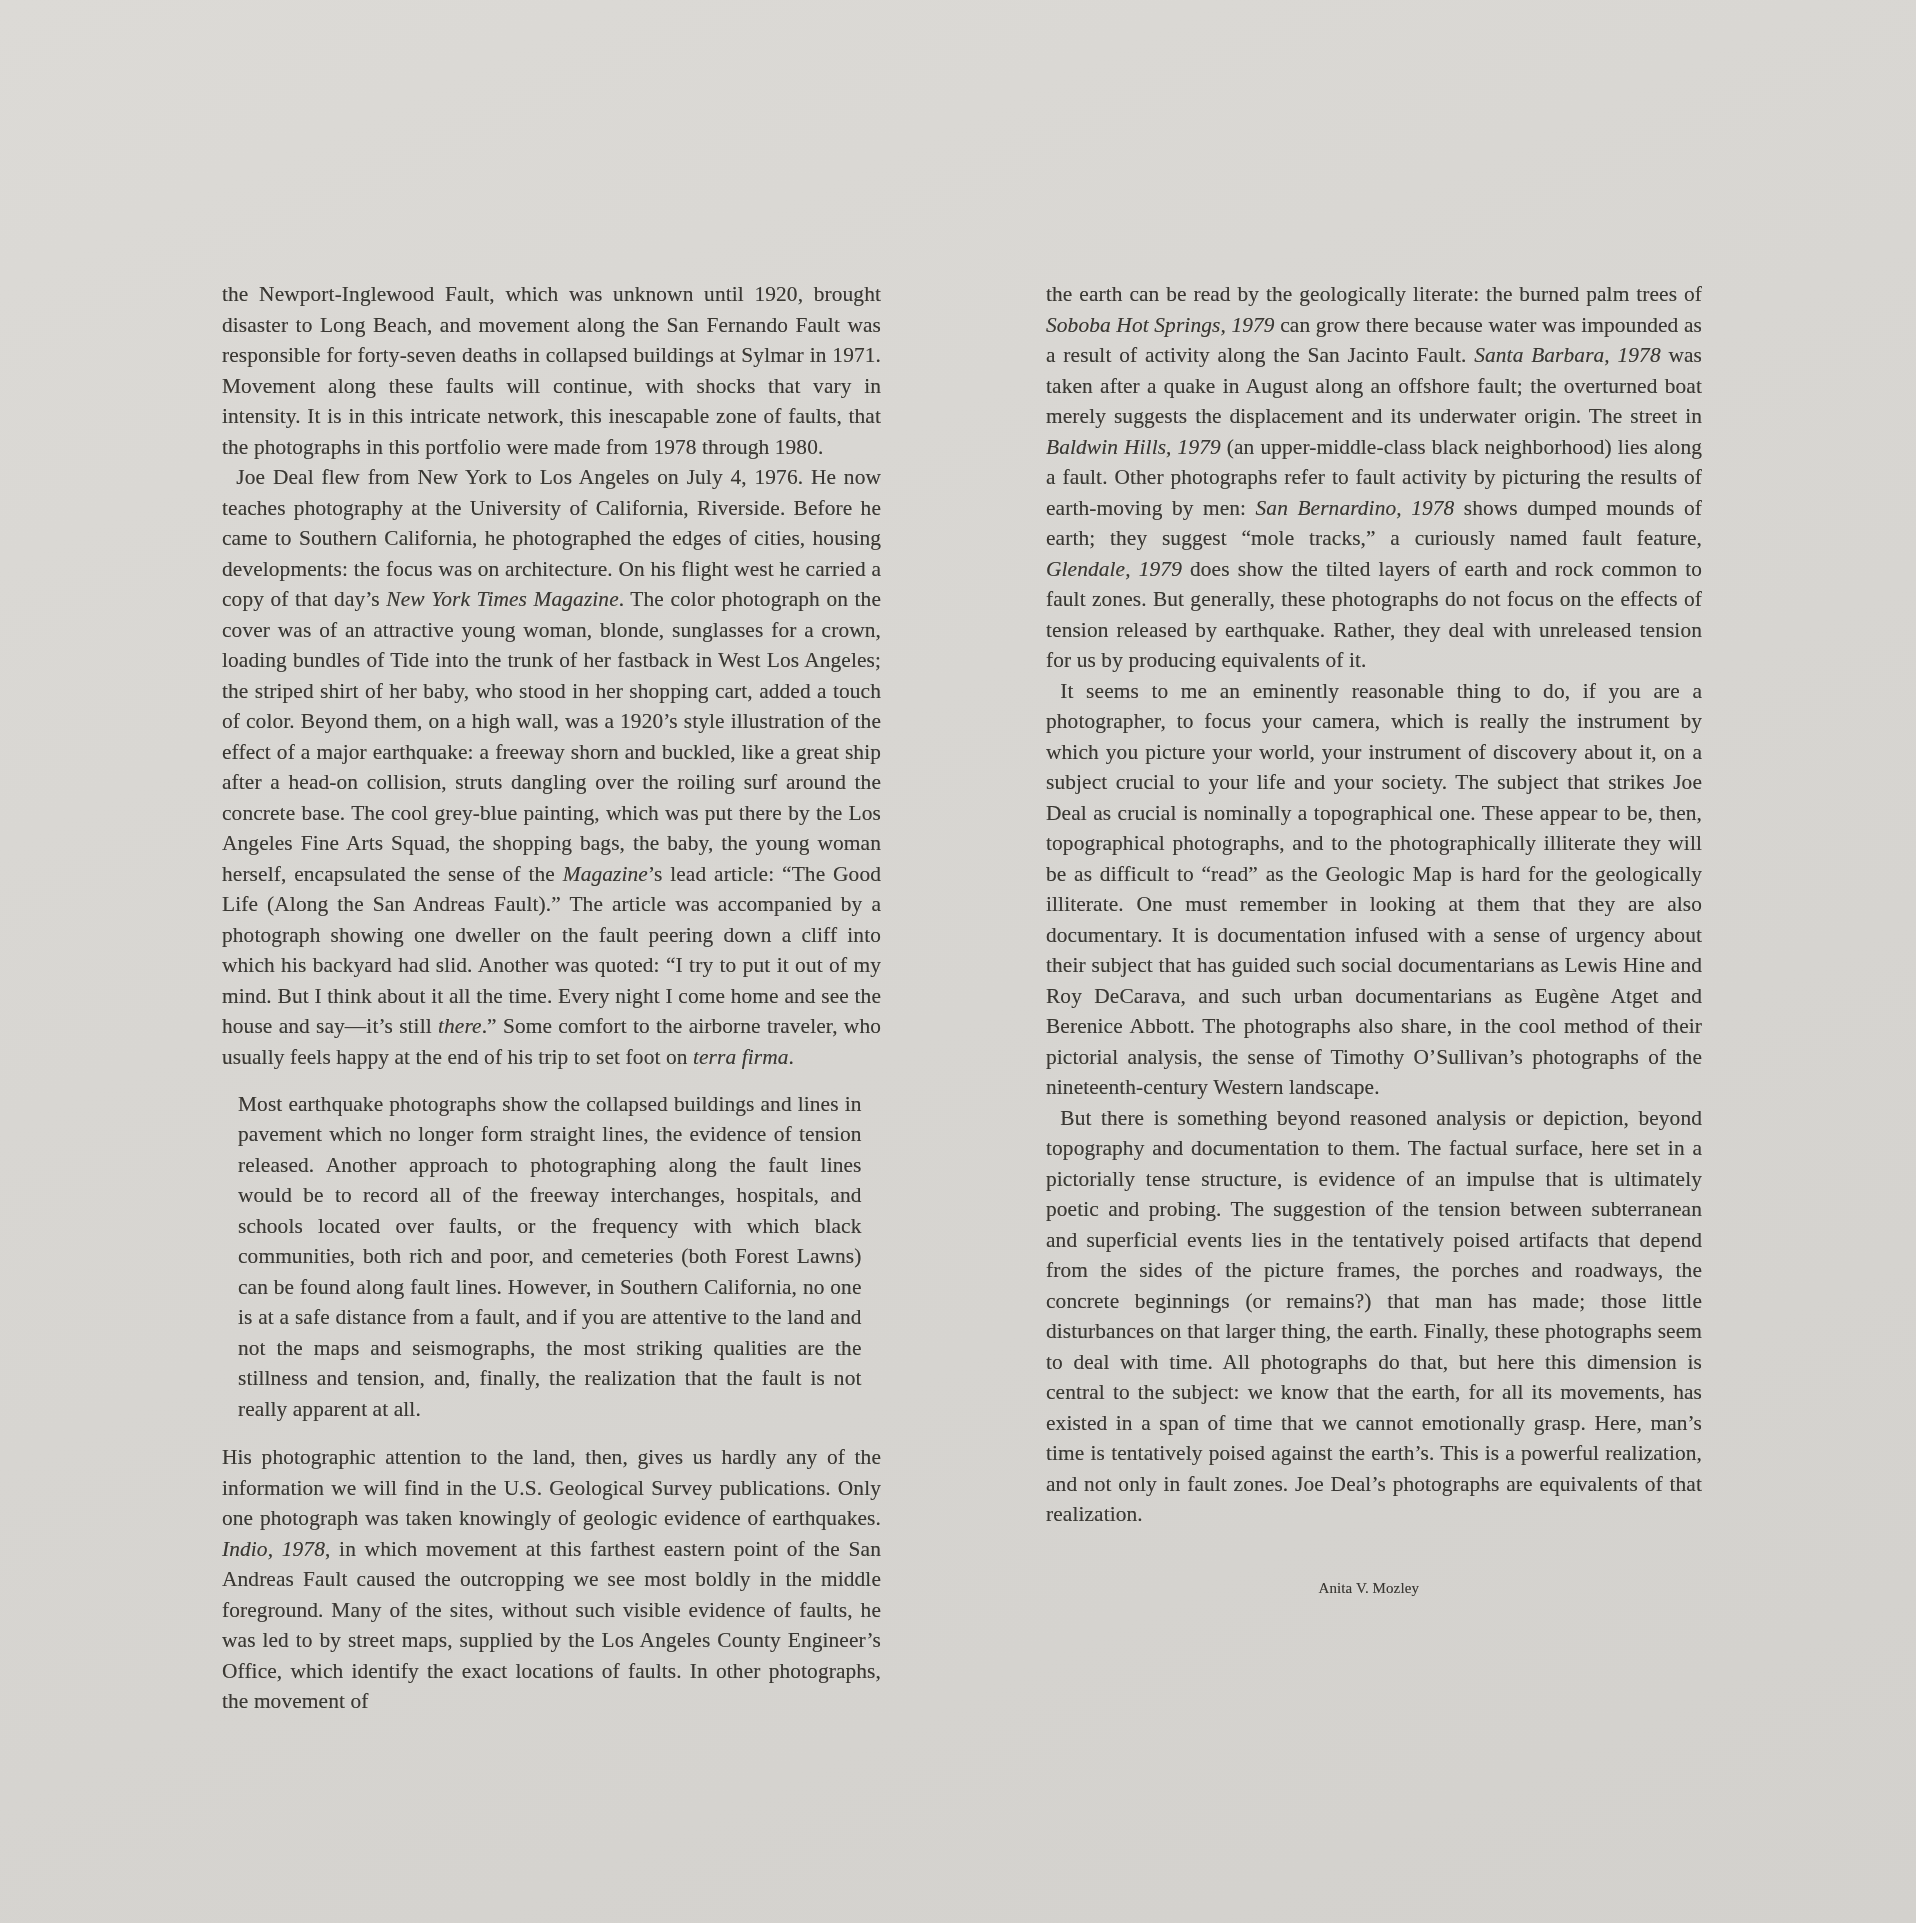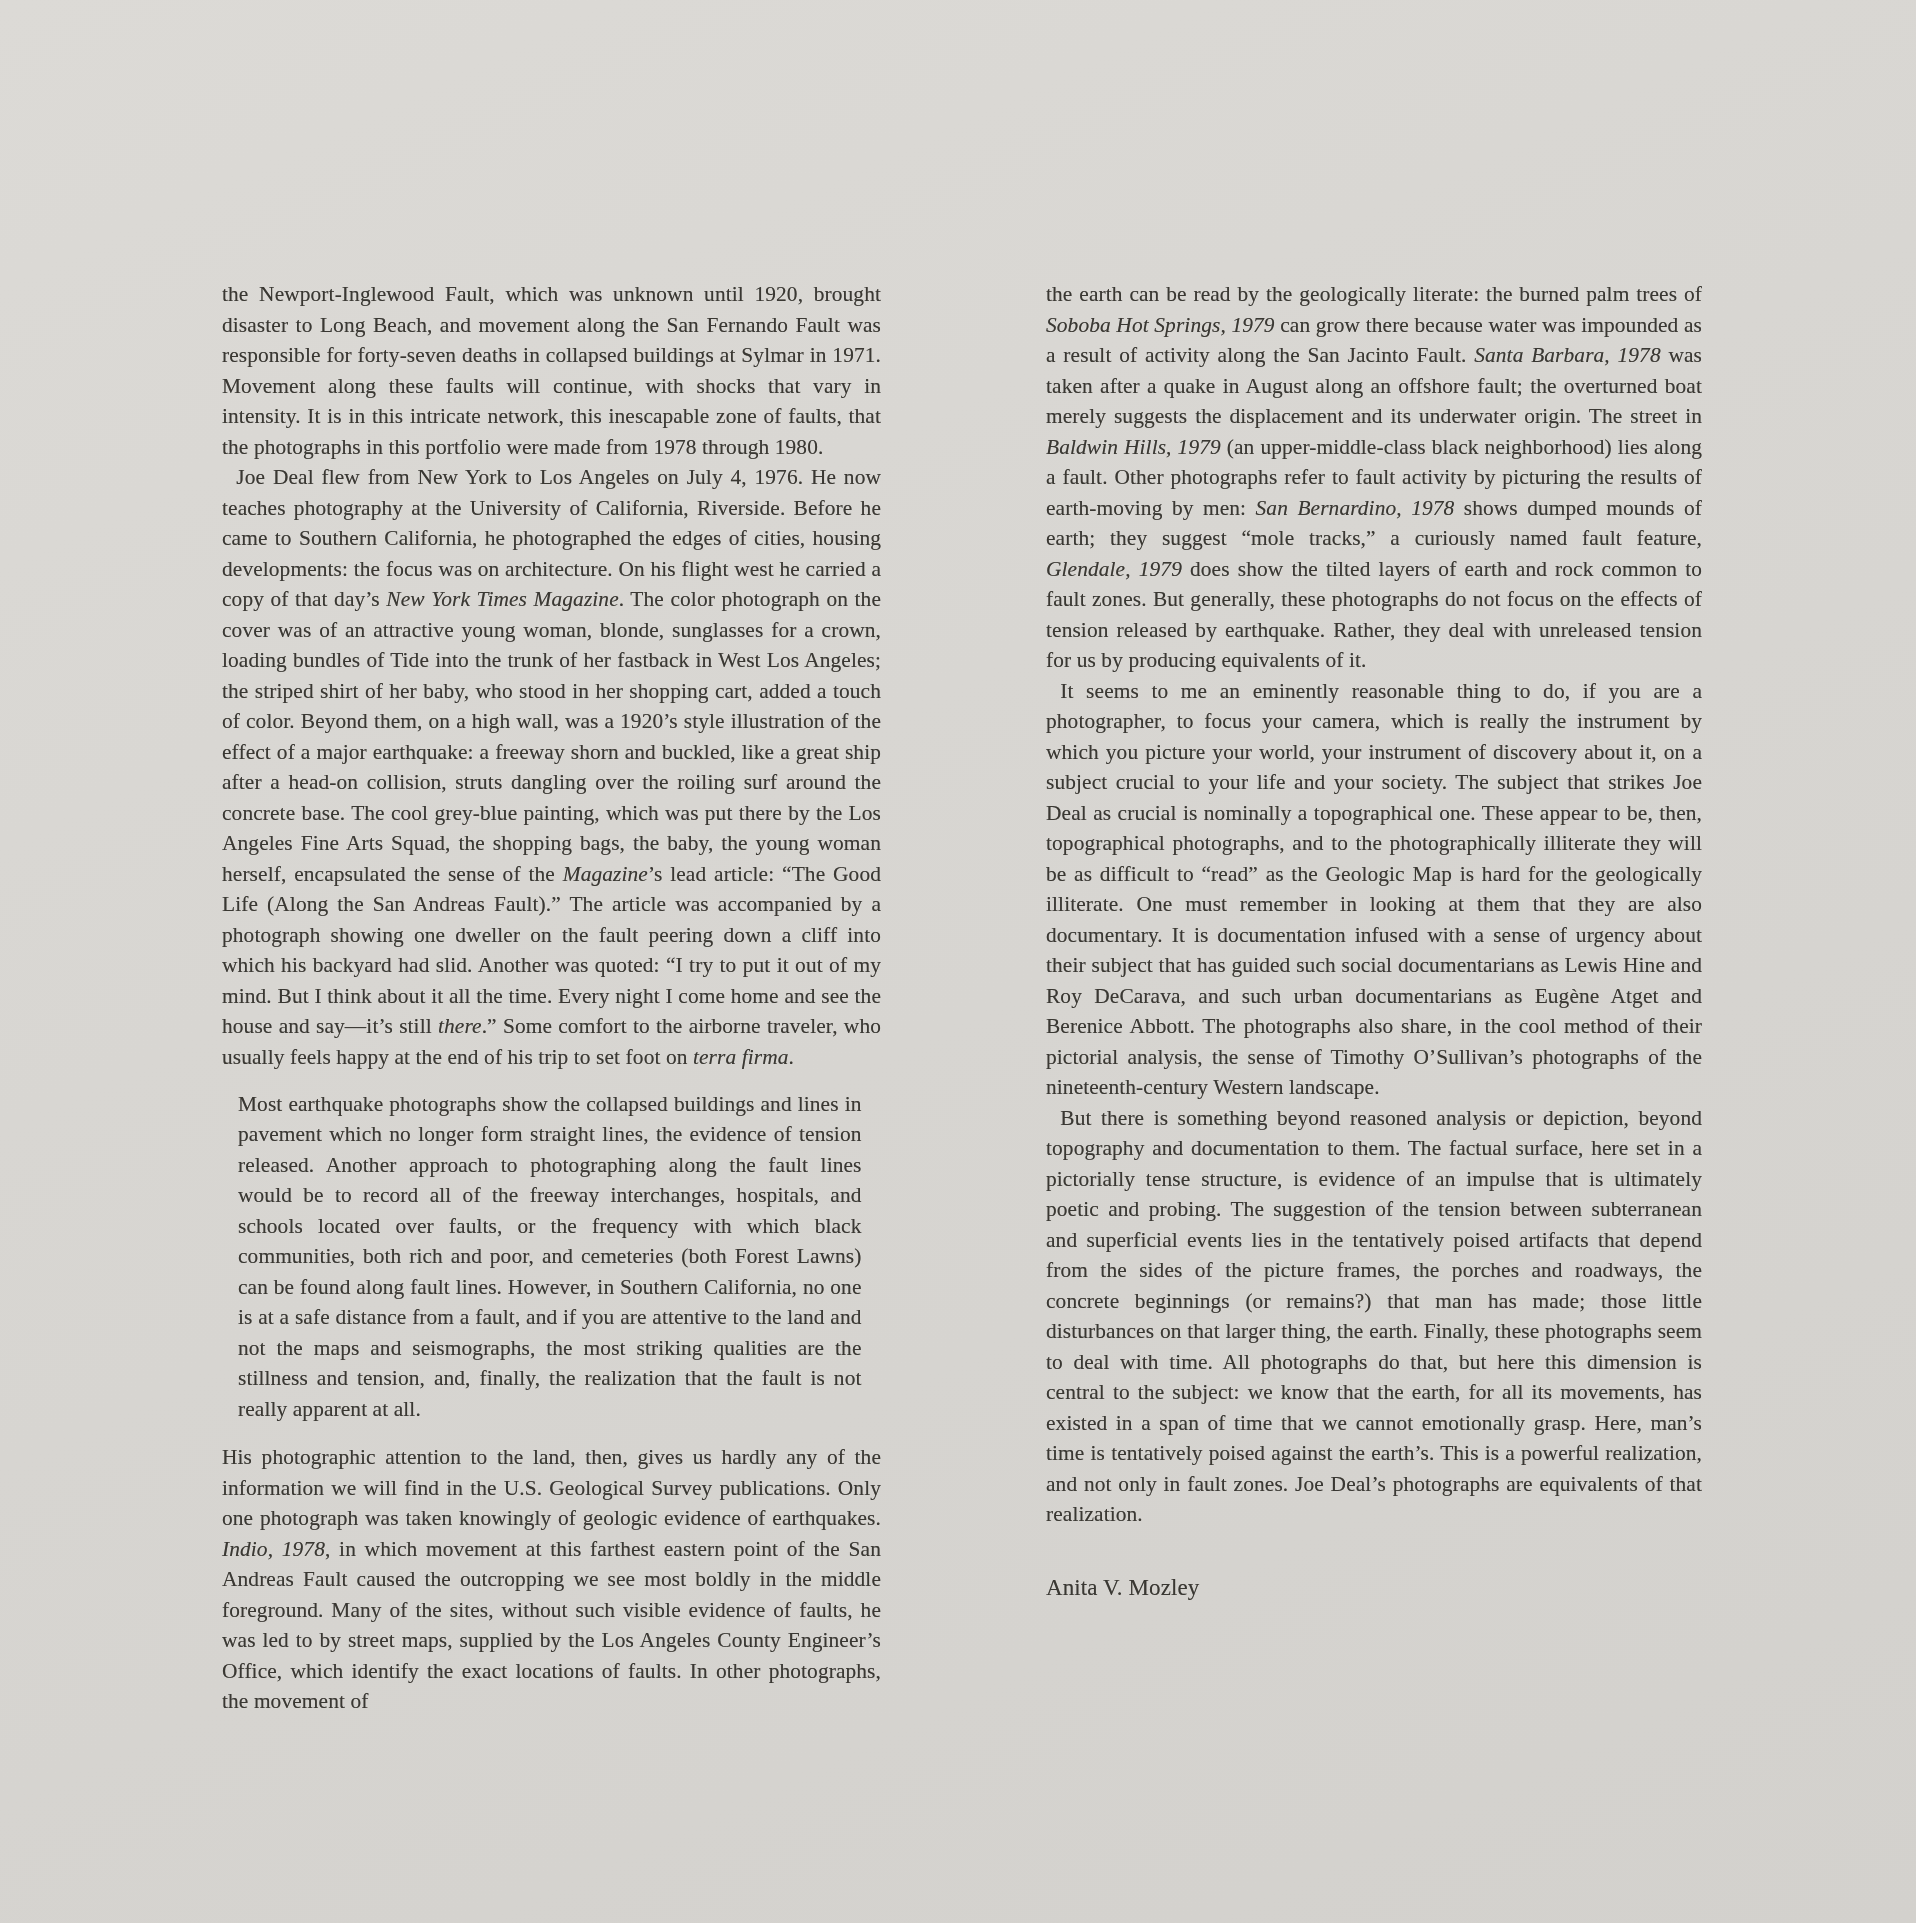--- a/index.html
+++ b/index.html
@@ -29,22 +29,22 @@
   #col-left  { left: 222px;  width: 659px; }
   #col-right { left: 1046px; width: 656px; }
   .column p { margin: 0; }
   .column p.indent { text-indent: 14.3px; }
   .column p.bq {
     margin: 16.5px 19.5px 18px 16px;
   }
   .signature {
     margin-top: 42px;
     padding-right: 10.5px;
-    text-align: left;
-    font-size: 23px;
+    text-align: center;
+    font-size: 15px;
     line-height: 32px;
   }
 </style>
 </head>
 <body>
 
 <div id="page">
   <div id="col-left" class="column">
       <p class="para">the Newport-Inglewood Fault, which was unknown until 1920, brought disaster to Long Beach, and movement along the San Fernando Fault was responsible for forty-seven deaths in collapsed buildings at Sylmar in 1971. Movement along these faults will continue, with shocks that vary in intensity. It is in this intricate network, this inescapable zone of faults, that the photographs in this portfolio were made from 1978 through 1980.</p>
       <p class="para indent">Joe Deal flew from New York to Los Angeles on July 4, 1976. He now teaches photography at the University of California, Riverside. Before he came to Southern California, he photographed the edges of cities, housing developments: the focus was on architecture. On his flight west he carried a copy of that day’s <i>New York Times Magazine</i>. The color photograph on the cover was of an attractive young woman, blonde, sunglasses for a crown, loading bundles of Tide into the trunk of her fastback in West Los Angeles; the striped shirt of her baby, who stood in her shopping cart, added a touch of color. Beyond them, on a high wall, was a 1920’s style illustration of the effect of a major earthquake: a freeway shorn and buckled, like a great ship after a head-on collision, struts dangling over the roiling surf around the concrete base. The cool grey-blue painting, which was put there by the Los Angeles Fine Arts Squad, the shopping bags, the baby, the young woman herself, encapsulated the sense of the <i>Magazine</i>’s lead article: “The Good Life (Along the San Andreas Fault).” The article was accompanied by a photograph showing one dweller on the fault peering down a cliff into which his backyard had slid. Another was quoted: “I try to put it out of my mind. But I think about it all the time. Every night I come home and see the house and say—it’s still <i>there</i>.” Some comfort to the airborne traveler, who usually feels happy at the end of his trip to set foot on <i>terra firma</i>.</p>

